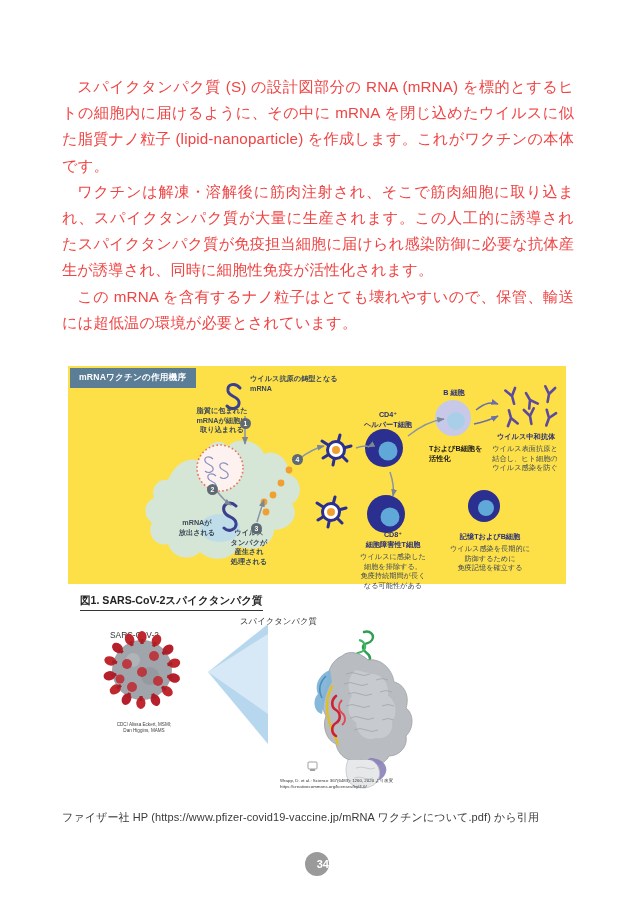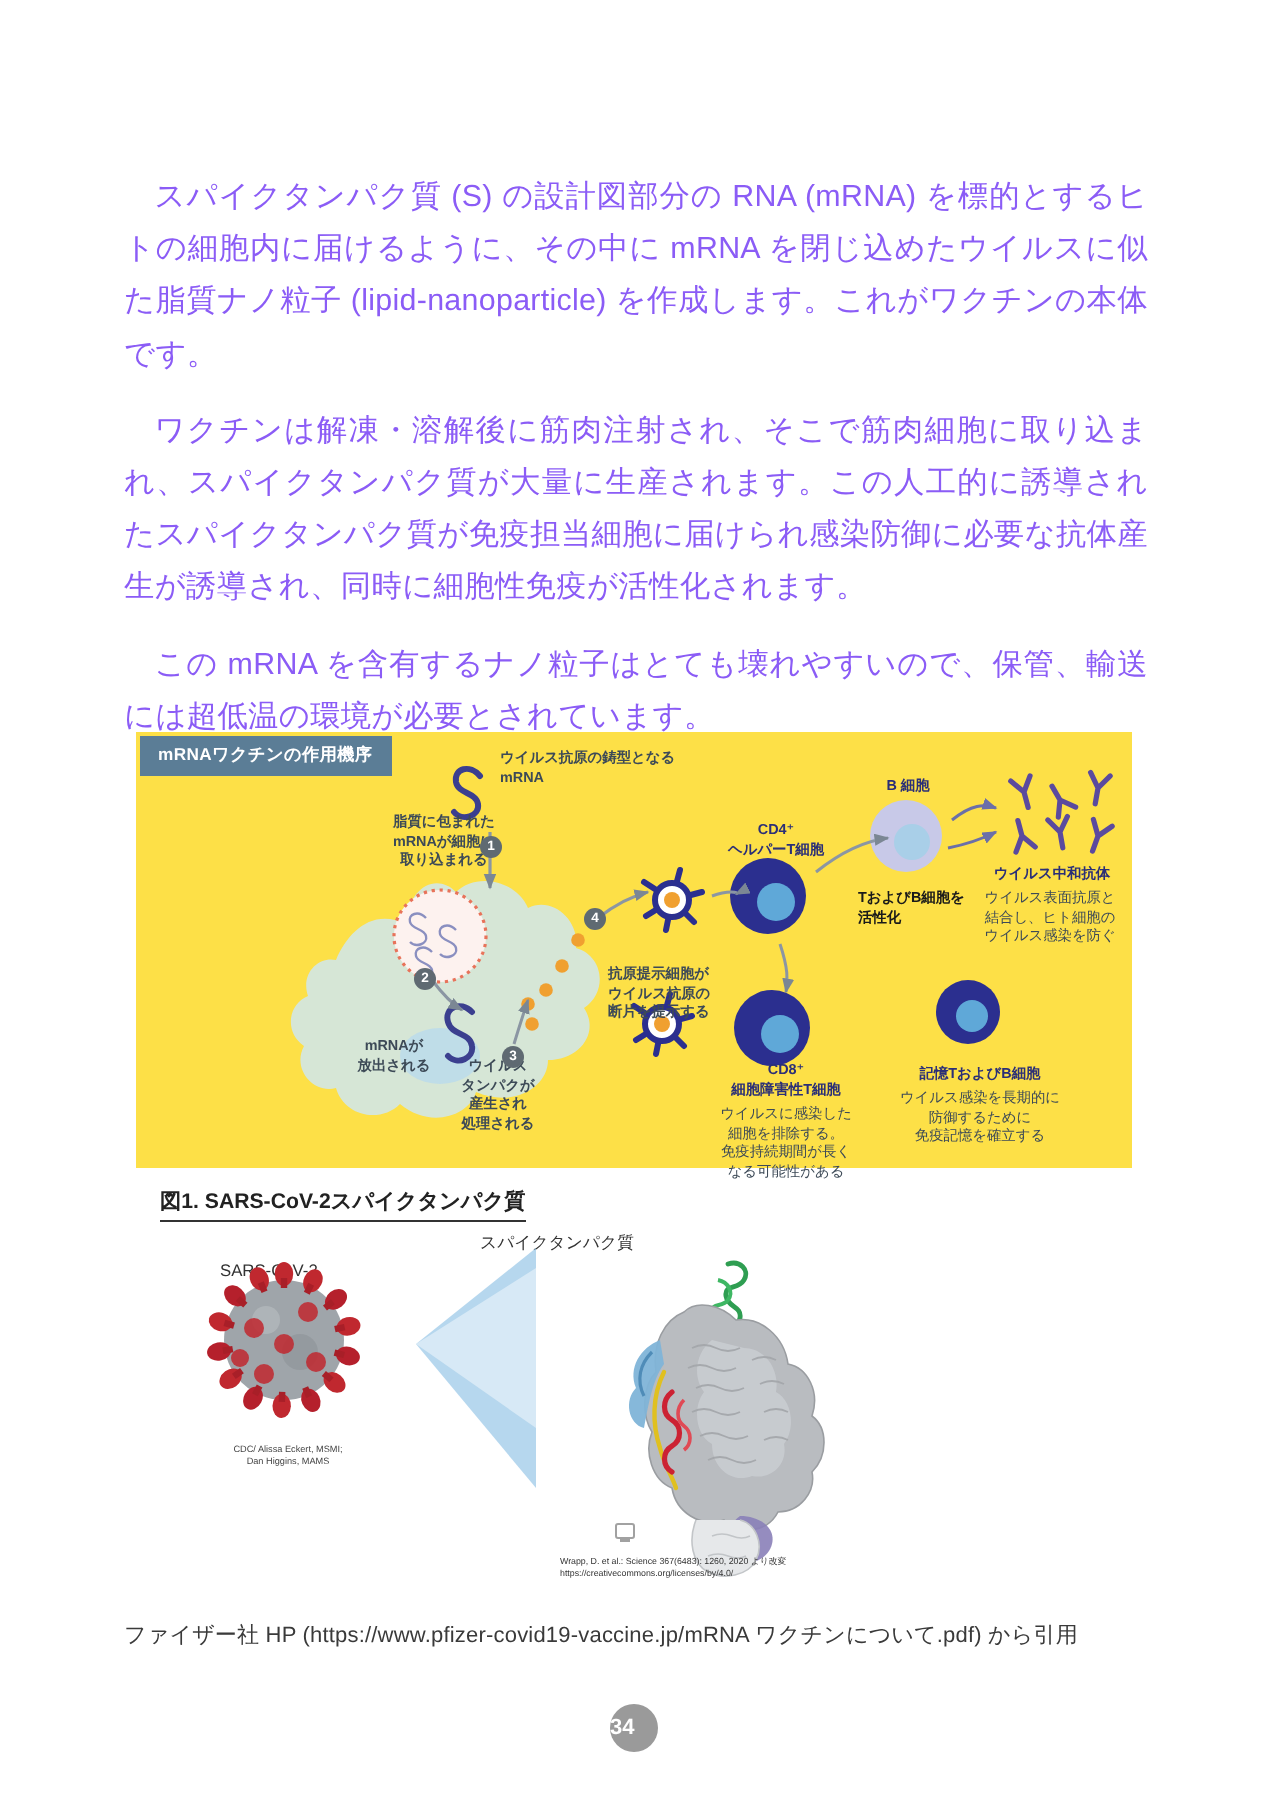--- a/index.html
+++ b/index.html
@@ -20,23 +20,23 @@
   .prose {
     position: absolute;
     left: 62px;
     top: 74px;
     width: 512px;
   }
   .para {
     font-size: 15.2px;
     line-height: 26.2px;
     letter-spacing: 0.15px;
-    color: #8b5cf6;
+    color: #ef4444;
     text-indent: 1em;
-    margin: 12px 0 0 0;
+    margin: 0 0 0 0;
     text-align: justify;
   }
 
   
   .mech-figure {
     position: absolute;
     left: 68px;
     top: 366px;
     width: 498px;
     height: 218px;
@@ -136,21 +136,21 @@
     position: absolute;
     left: 50%;
     transform: translateX(-50%);
     top: 852px;
     width: 24px; height: 24px;
     border-radius: 50%;
     background: #9a9a9a;
     color: #ffffff;
     font-size: 11px;
     line-height: 24px;
-    text-align: left;
+    text-align: right;
     font-weight: bold;
   }
 </style>
 </head>
 <body>
 
 <div class="prose">
   <p class="para">スパイクタンパク質 (S) の設計図部分の RNA (mRNA) を標的とするヒトの細胞内に届けるように、その中に mRNA を閉じ込めたウイルスに似た脂質ナノ粒子 (lipid-nanoparticle) を作成します。これがワクチンの本体です。</p>
   <p class="para">ワクチンは解凍・溶解後に筋肉注射され、そこで筋肉細胞に取り込まれ、スパイクタンパク質が大量に生産されます。この人工的に誘導されたスパイクタンパク質が免疫担当細胞に届けられ感染防御に必要な抗体産生が誘導され、同時に細胞性免疫が活性化されます。</p>
   <p class="para">この mRNA を含有するナノ粒子はとても壊れやすいので、保管、輸送には超低温の環境が必要とされています。</p>
@@ -260,23 +260,20 @@
 mRNA</div>
   <div class="lbl dark" style="left:108px; top:40px; width:92px;">脂質に包まれた
 mRNAが細胞に
 取り込まれる</div>
   <div class="lbl dark" style="left:96px;  top:152px; width:66px;">mRNAが
 放出される</div>
   <div class="lbl dark" style="left:152px; top:162px; width:58px;">ウイルス
 タンパクが
 産生され
 処理される</div>
-  <div class="lbl dark" style="left:236px; top:116px; width:82px; text-align:left;">抗原提示細胞が
-ウイルス抗原の
-断片を提示する</div>
   <div class="lbl navy" style="left:280px; top:44px; width:80px;">CD4⁺
 ヘルパーT細胞</div>
   <div class="lbl black" style="left:334px; top:78px; width:76px; text-align:left;">TおよびB細胞を
 活性化</div>
   <div class="lbl navy" style="left:362px; top:22px; width:48px;">B 細胞</div>
   <div class="lbl navy" style="left:420px; top:66px; width:76px;">ウイルス中和抗体</div>
   <div class="lbl body" style="left:414px; top:78px; width:86px;">ウイルス表面抗原と
 結合し、ヒト細胞の
 ウイルス感染を防ぐ</div>
   <div class="lbl navy" style="left:287px; top:164px; width:76px;">CD8⁺

